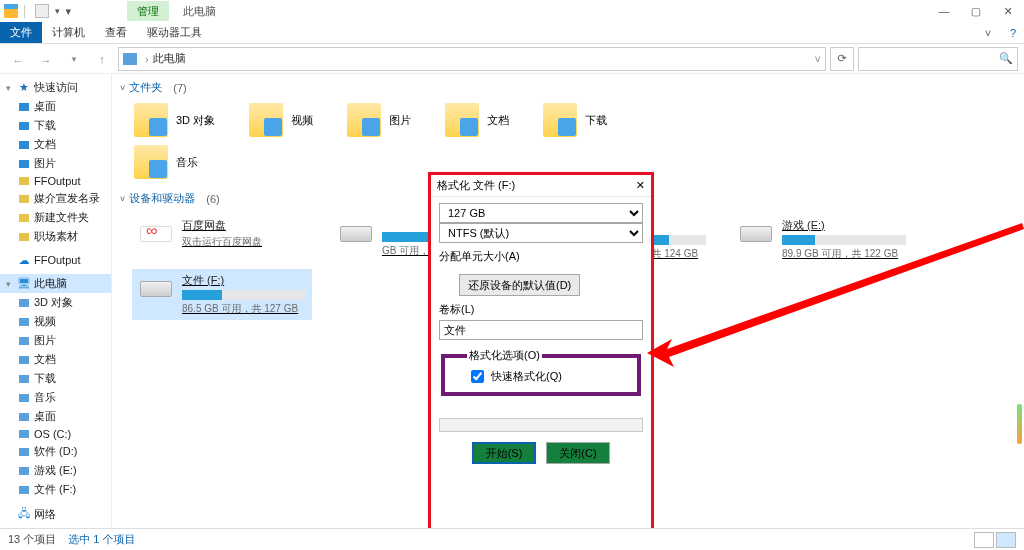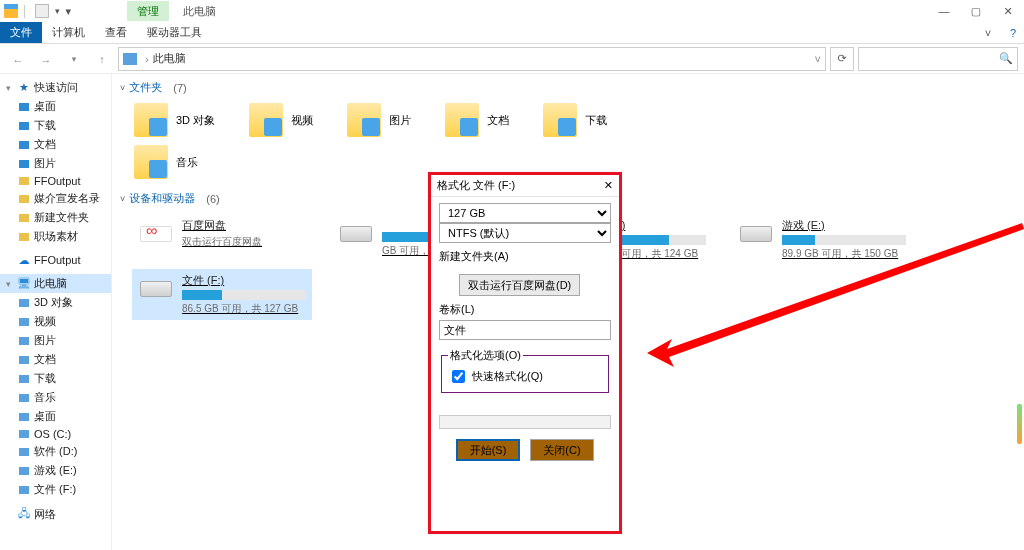--- a/index.html
+++ b/index.html
@@ -64,32 +64,32 @@
   
   .status { height:22px; border-top:1px solid #ddd; display:flex; align-items:center; padding:0 8px; font-size:11px; color:#444; gap:12px; }
   .status .sel { color:#0a64ad; }
   .status .right { margin-left:auto; display:flex; gap:2px; }
   .status .right div { width:20px; height:16px; border:1px solid #bbb; }
 
   
   .accent-strip { position:absolute; right:2px; top:330px; width:5px; height:40px; background:linear-gradient(#7be07b,#f7a13a); border-radius:2px; }
 
   
-  .dlg { position:absolute; left:316px; top:98px; width:194px; height:362px; border:3px solid #e81123; background:#fff; box-shadow:0 0 1px rgba(0,0,0,.2); font-size:11px; }
+  .dlg { position:absolute; left:316px; top:98px; width:226px; height:362px; border:3px solid #e81123; background:#fff; box-shadow:0 0 1px rgba(0,0,0,.2); font-size:11px; }
   .dlg .dlg-title { height:22px; display:flex; align-items:center; justify-content:space-between; padding:0 6px; border-bottom:1px solid #e5e5e5; font-size:11px; }
   .dlg .dlg-body { padding:6px 8px 0 8px; }
   .dlg label.cap { display:block; margin:6px 0 3px; color:#000; }
   .dlg select, .dlg input[type=text] { width:100%; height:20px; border:1px solid #a7a7a7; background:#fff; padding:0 4px; font-size:11px; }
   .dlg .restore { margin:10px 0 6px 20px; }
   .dlg .restore button { height:22px; padding:0 8px; border:1px solid #a7a7a7; background:#e9e9e9; font-size:11px; }
-  .dlg fieldset { border:1px solid #701a75; padding:4px 6px 6px; }
+  .dlg fieldset { border:4px solid #701a75; padding:4px 22px 6px; }
   .dlg fieldset legend { padding:0 2px; font-size:11px; }
   .dlg .progress { margin-top:22px; height:14px; border:1px solid #c9c9c9; background:#f2f2f2; }
   .dlg .btnrow { display:flex; gap:10px; justify-content:center; margin-top:10px; }
-  .dlg .btnrow button { width:64px; height:22px; border:1px solid #a7a7a7; background:#a16207; font-size:11px; }
+  .dlg .btnrow button { width:64px; height:22px; border:1px solid #a7a7a7; background:#15803d; font-size:11px; }
   .dlg .btnrow button.primary { border:2px solid #0a64ad; }
 
   
   .arrow-svg { position:absolute; left:530px; top:145px; pointer-events:none; }
 </style>
 </head>
 <body>
 
 <div class="win">
 
@@ -400,21 +400,21 @@
               </div>
             </div><div class="drive">
               <div class="dicon">
                 <div class="body"></div>
               </div>
               <div class="dmeta">
                 <div class="dname">游戏 (E:)</div>
                 <div class="bar">
                   <div class="fill" style="width:27%;"></div>
                 </div>
-                <div class="dstat">89.9 GB 可用，共 150 GB</div>
+                <div class="dstat">89.9 GB 可用，共 122 GB</div>
               </div>
             </div></div>
       </div>
 
       <div class="drives" id="drives-row2">
           <div class="drive sel">
             <div class="dicon">
               <div class="body"></div>
             </div>
             <div class="dmeta">
@@ -432,23 +432,23 @@
       <div class="dlg">
         <div class="dlg-title">
           <span>格式化 文件 (F:)</span>
           <span style="cursor:pointer;">✕</span>
         </div>
         <div class="dlg-body">
           <select><option>127 GB</option></select>
 
           <select><option>NTFS (默认)</option></select>
 
-          <label class="cap">新建文件夹(A)</label>
-
-          <div class="restore"><button>双击运行百度网盘(D)</button></div>
+          <label class="cap">分配单元大小(A)</label>
+
+          <div class="restore"><button>还原设备的默认值(D)</button></div>
 
           <label class="cap">卷标(L)</label>
           <input type="text" value="文件" style="">
 
           <fieldset style="margin-top:8px;">
             <legend>格式化选项(O)</legend>
             <label style="display:flex;align-items:center;gap:4px;">
               <input type="checkbox" checked="" style="">
               <span>快速格式化(Q)</span>
             </label>
@@ -463,13 +463,21 @@
         </div>
       </div>
 
       <svg class="arrow-svg" width="400" height="260">
         <defs></defs>
         <polygon points="5,134 30,120 25,130 380,4 382,10 27,138 32,148" fill="#ff0000"></polygon>
       </svg>
     </div>
   </div>
 
+  <div class="status">
+    <span>13 个项目</span>
+    <span class="sel">选中 1 个项目</span>
+    <div class="right">
+      <div></div>
+      <div style="background:#cfe8ff;"></div>
+    </div>
+  </div>
 </div>
 
 </body></html>

